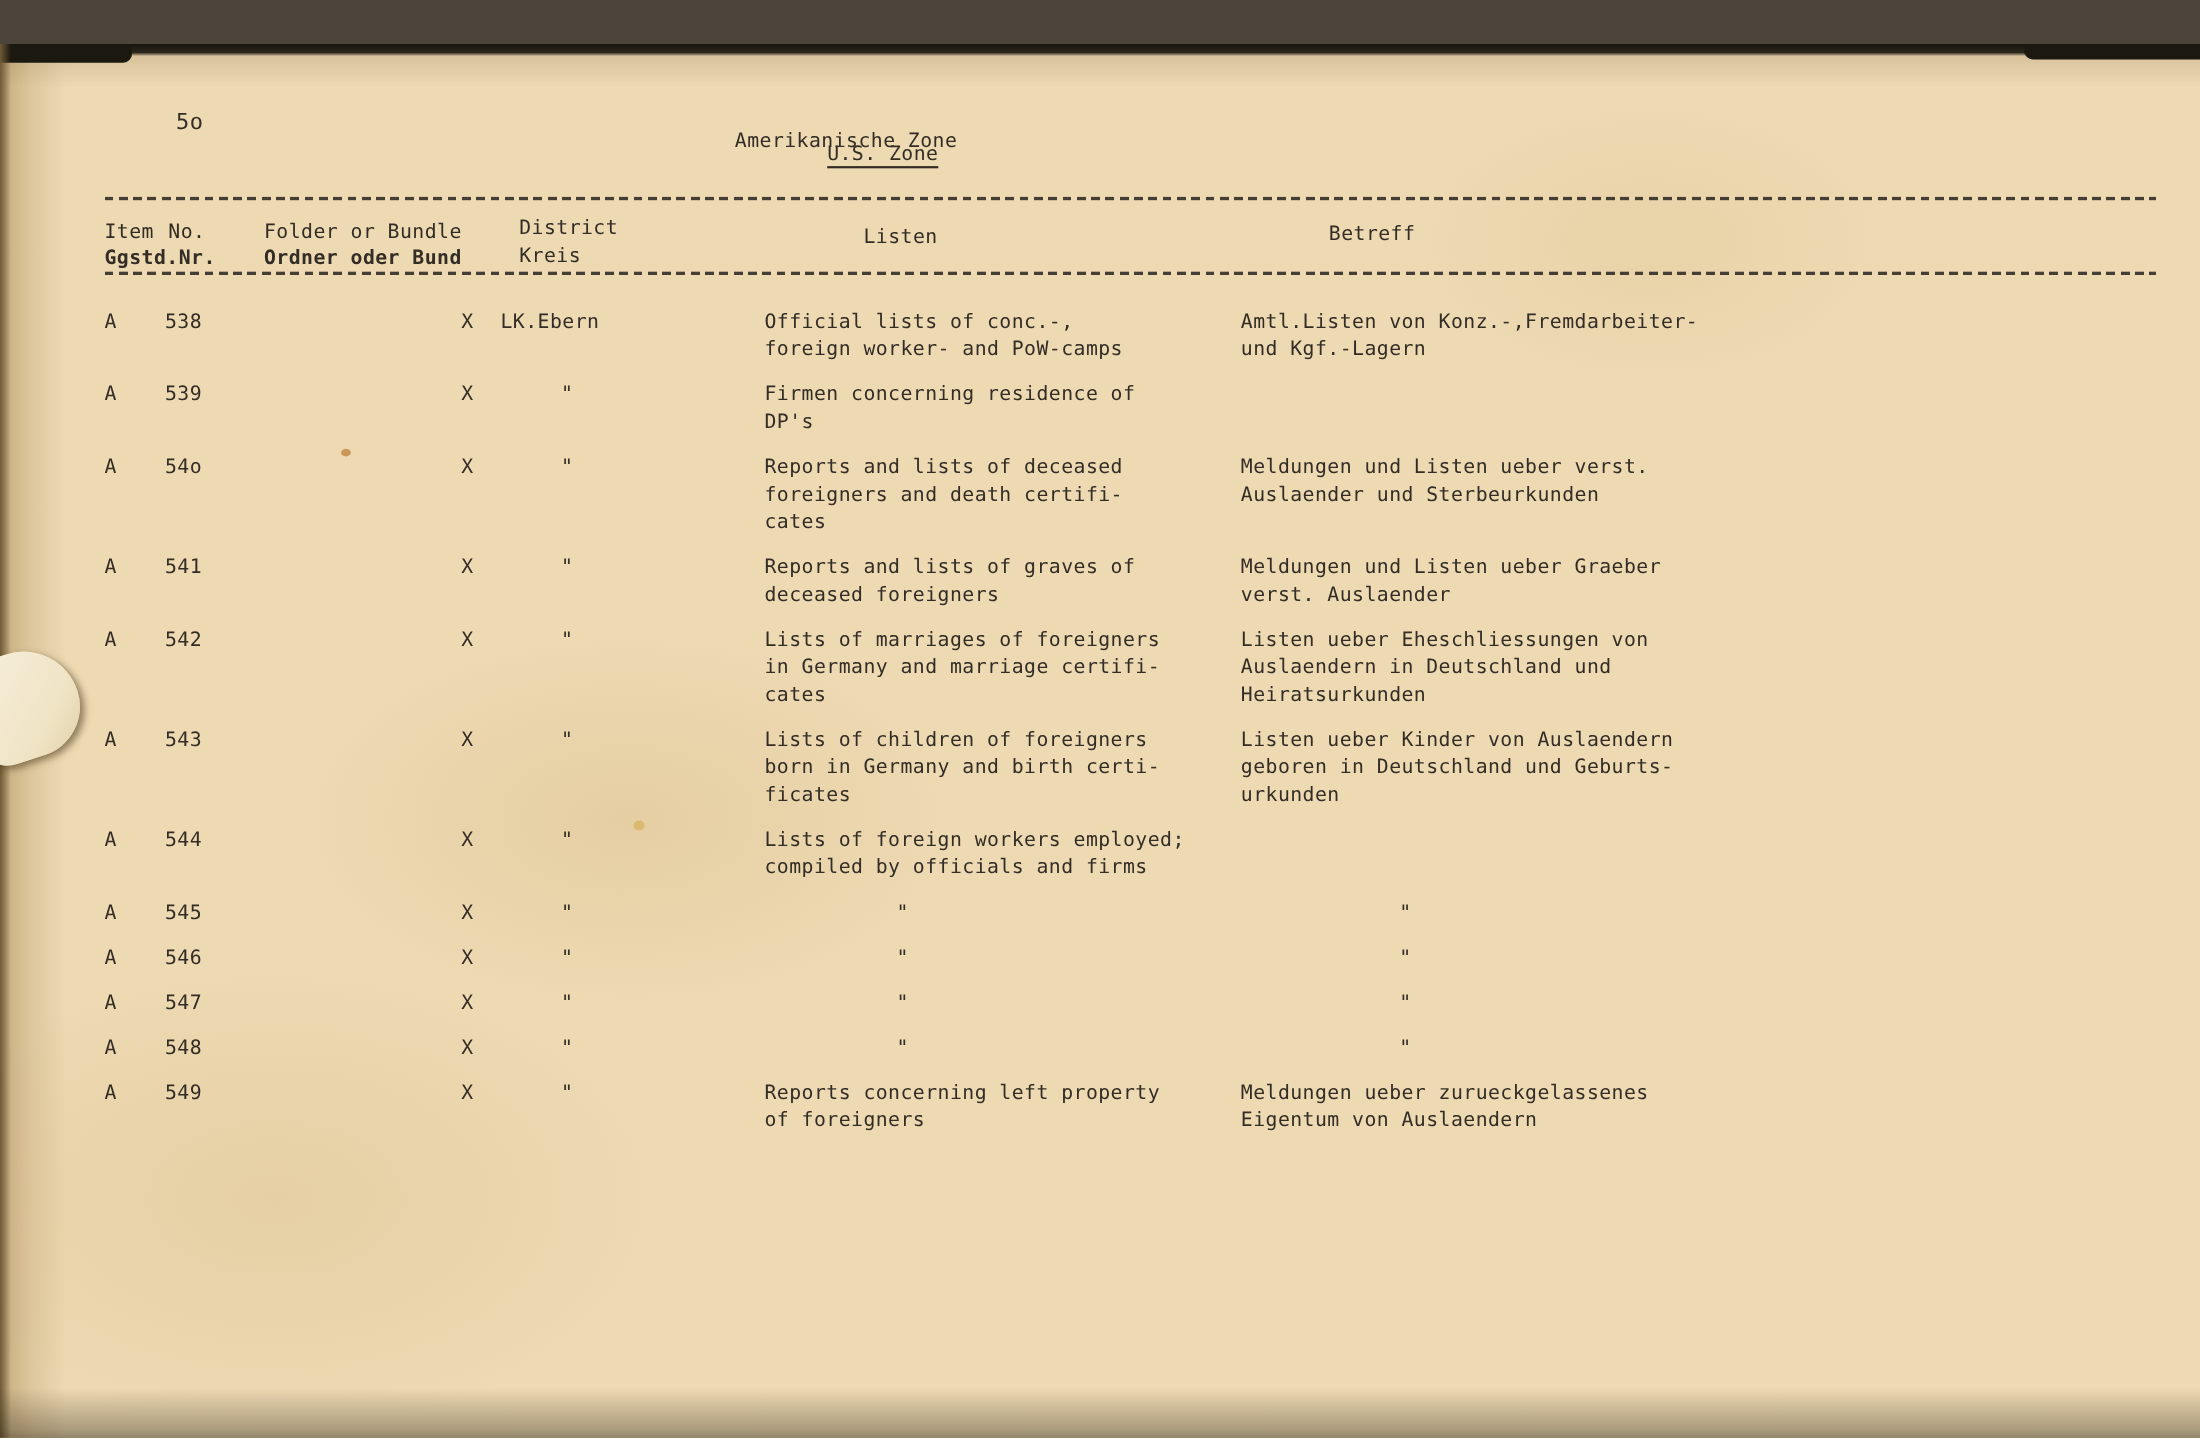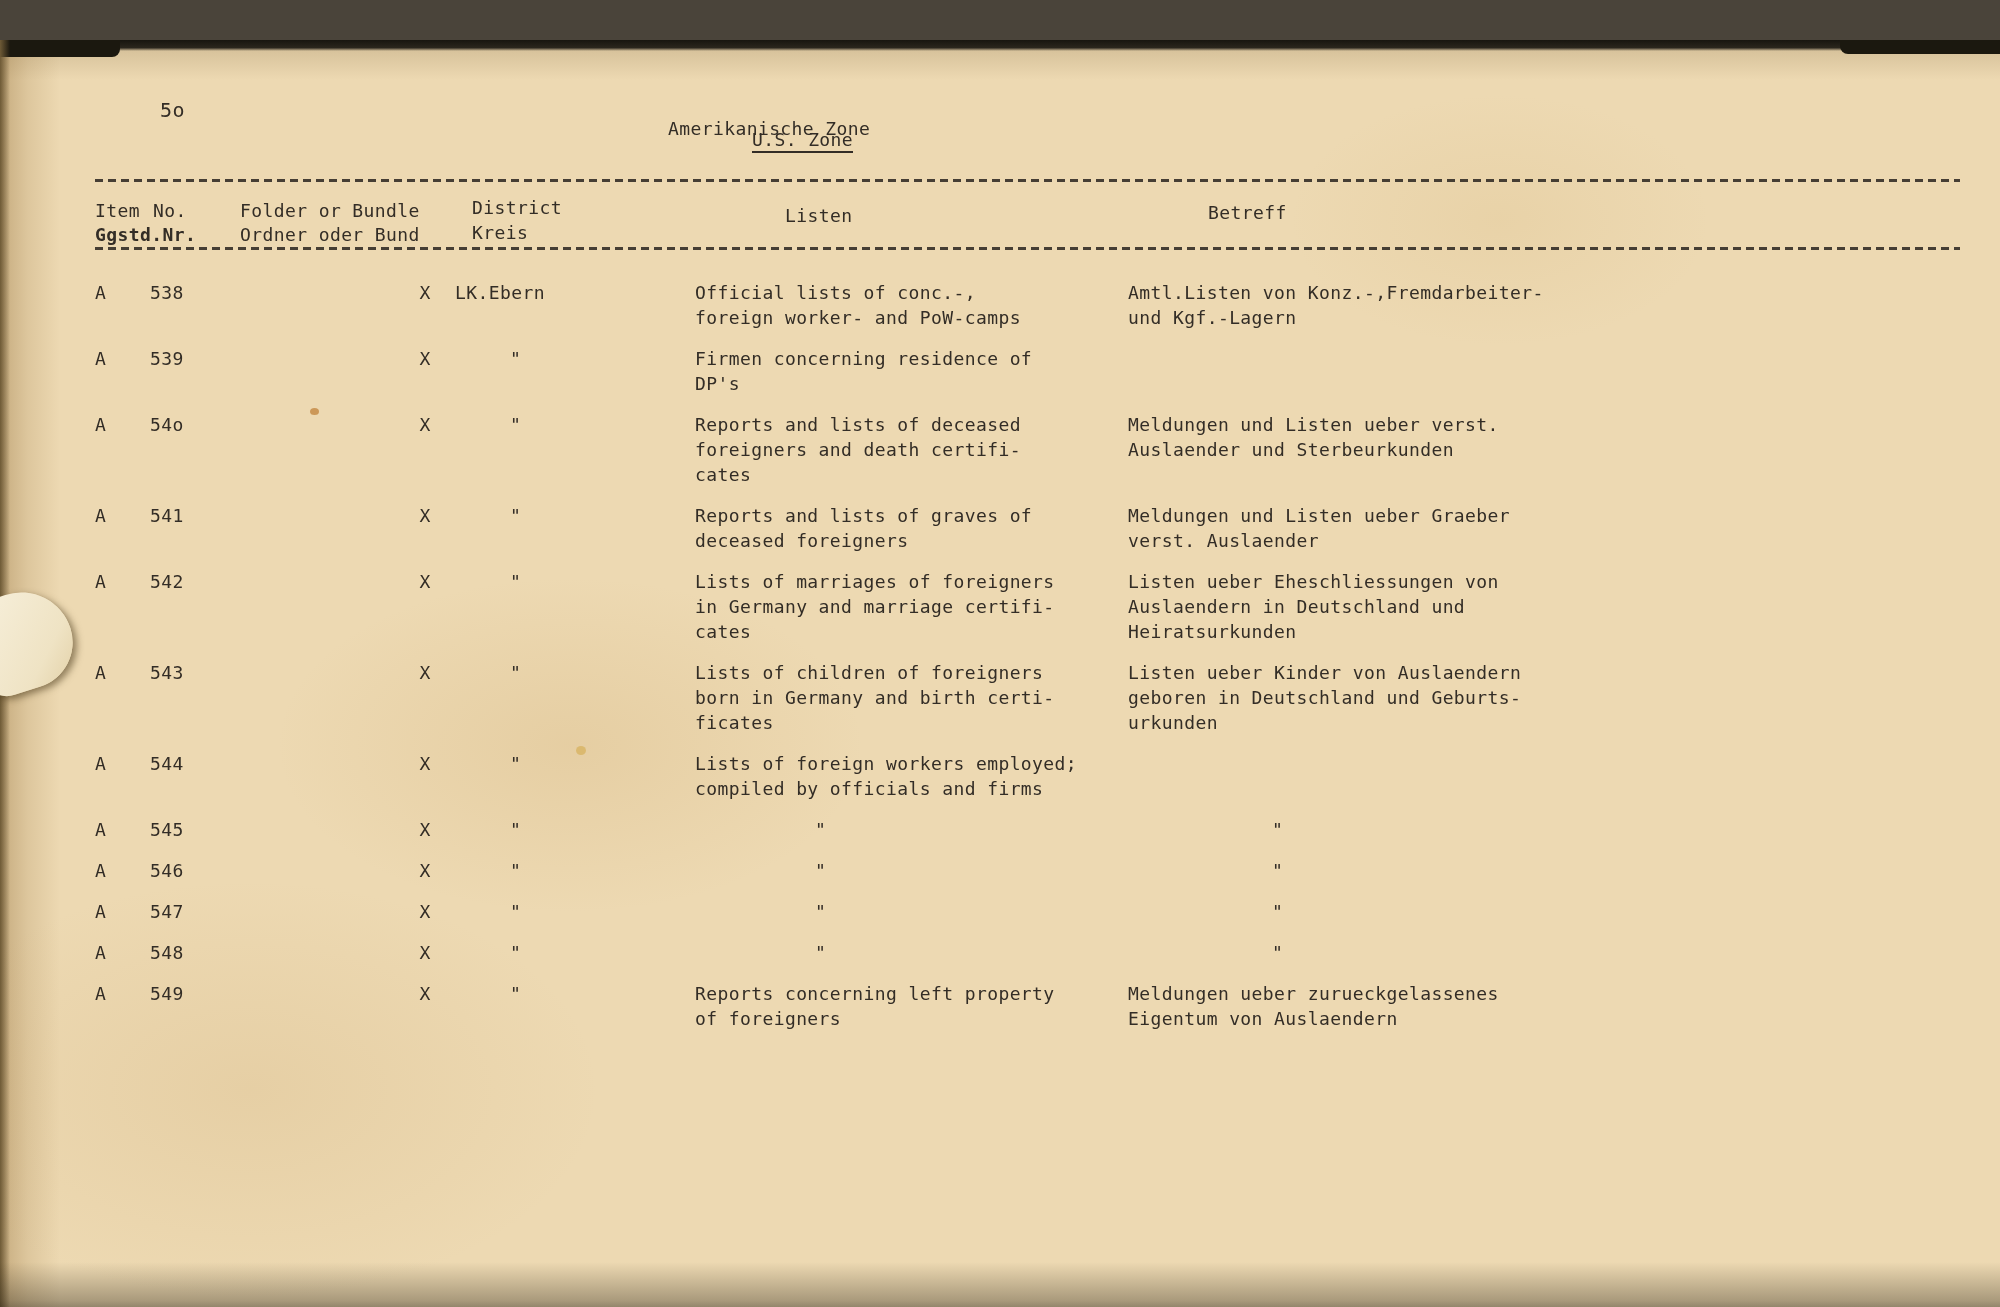--- a/index.html
+++ b/index.html
@@ -91,21 +91,21 @@
   </div>
   <div class="txt fs" style="left:668px;top:76px;text-align:right;">Amerikanische Zone</div>
 
   <div class="dashes" style="top:139px;"></div>
   <div class="dashes" style="top:207px;"></div>
 
   <div class="txt fs" style="left:95px;top:158px;">Item</div>
   <div class="txt fs" style="left:153px;top:158px;">No.</div>
   <div class="txt fs" style="left:95px;top:182px;font-weight:bold;">Ggstd.Nr.</div>
   <div class="txt fs" style="left:240px;top:158px;">Folder or Bundle</div>
-  <div class="txt fs" style="left:240px;top:182px;">Ordner oder Bund</div>
+  <div class="txt fs" style="left:240px;top:182px;font-weight:bold;">Ordner oder Bund</div>
   <div class="txt fs" style="left:472px;top:155px;">District</div>
   <div class="txt fs" style="left:472px;top:180px;">Kreis</div>
   <div class="txt fs" style="left:785px;top:163px;">Listen</div>
   <div class="txt fs" style="left:1208px;top:160px;">Betreff</div>
 
   <div class="rows" id="rows">
   <div class="row">
     <div class="c item">A</div>
     <div class="c no">538</div>
     <div class="c folder"></div>

